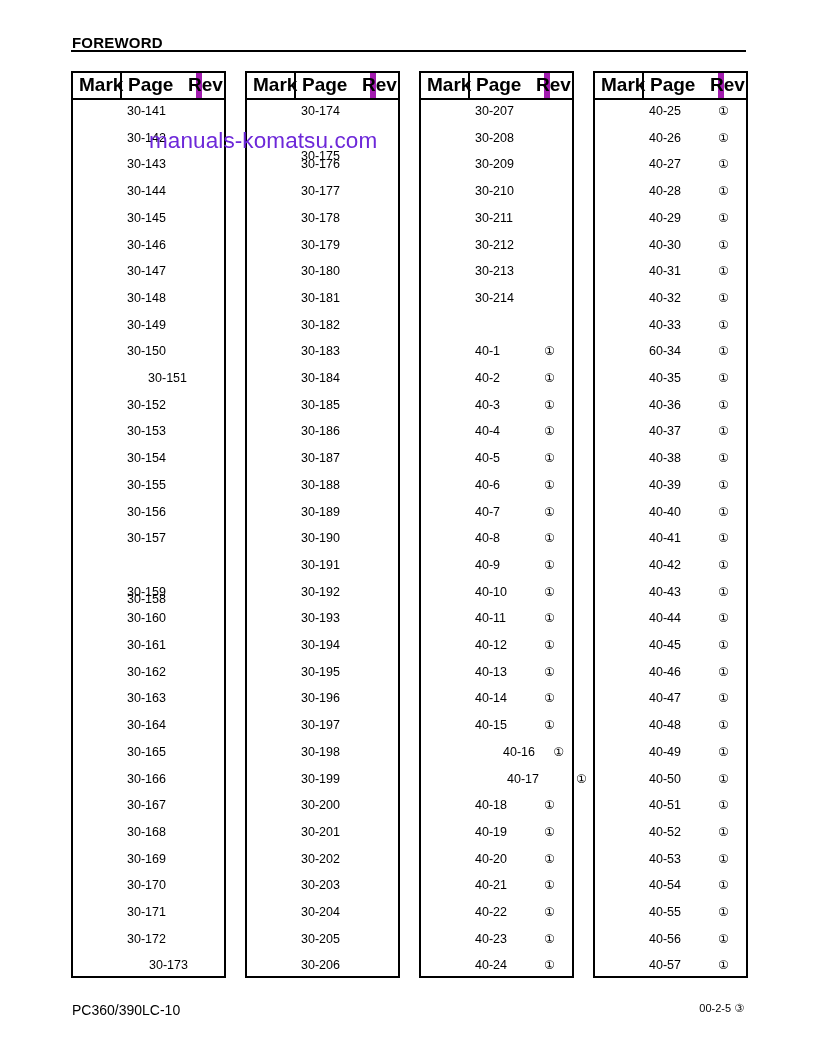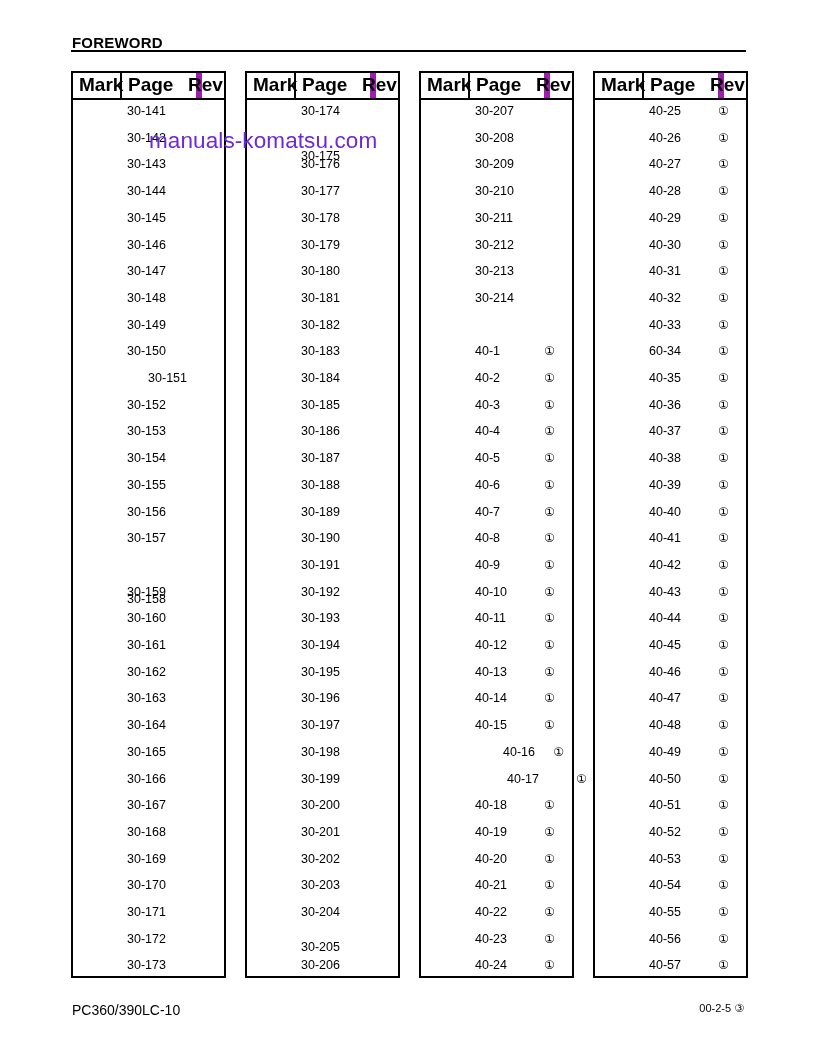--- a/index.html
+++ b/index.html
@@ -192,21 +192,21 @@
       <div class="row" style="top: 829px;">
         <span class="c-mark"></span>
         <span class="c-page">30-171</span>
         <span class="c-rev"></span>
       </div>
       <div class="row" style="top: 855.7px;">
         <span class="c-mark"></span>
         <span class="c-page">30-172</span>
         <span class="c-rev"></span>
       </div>
-      <div class="row" style="top: 882.4px;">
+      <div class="row" style="top: 882.4px; margin-left: 22px;">
         <span class="c-mark"></span>
         <span class="c-page">30-173</span>
         <span class="c-rev"></span>
       </div>
     </div>
     <div class="tbl" style="left: 245px;">
       <div class="thead">
         <div class="th mark">Mark</div>
         <div class="th page">Page</div>
         <div class="th rev">Rev</div>
@@ -359,21 +359,21 @@
       <div class="row" style="top: 802.3px;">
         <span class="c-mark"></span>
         <span class="c-page">30-203</span>
         <span class="c-rev"></span>
       </div>
       <div class="row" style="top: 829px;">
         <span class="c-mark"></span>
         <span class="c-page">30-204</span>
         <span class="c-rev"></span>
       </div>
-      <div class="row" style="top: 855.7px; margin-top: 8px;">
+      <div class="row" style="top: 855.7px;">
         <span class="c-mark"></span>
         <span class="c-page">30-205</span>
         <span class="c-rev"></span>
       </div>
       <div class="row" style="top: 882.4px;">
         <span class="c-mark"></span>
         <span class="c-page">30-206</span>
         <span class="c-rev"></span>
       </div>
     </div>

